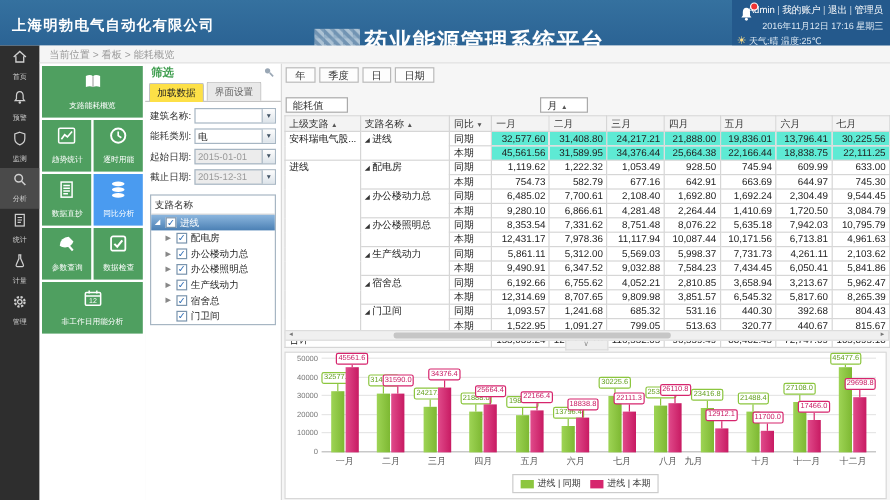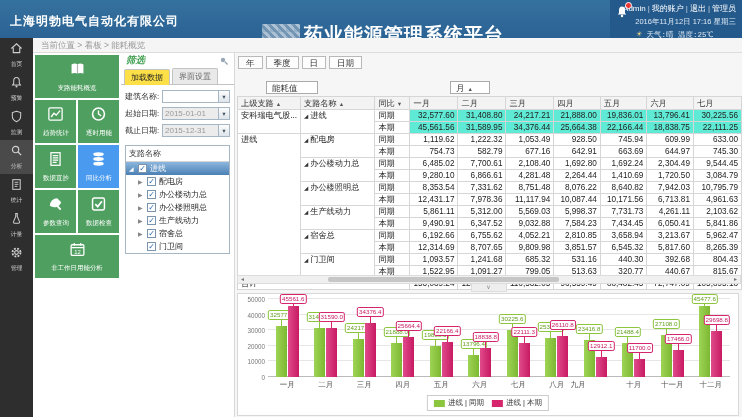--- a/index.html
+++ b/index.html
@@ -19,21 +19,21 @@
   .hdr h1 { font-size:19px; font-weight:bold; letter-spacing:1px; }
   .hdr .user-box { position:absolute; right:0; top:0; width:132px; height:38px;
         background:#24598c; padding:3px 6px 0 4px; font-size:8px; }
   .hdr .bell { position:absolute; left:5px; top:5px; width:14px; height:14px; color:#fff; cursor:pointer; }
   .hdr .bell .dot { position:absolute; right:-3px; top:-3px; width:7px; height:7px; border-radius:50%;
         background:#e33; border:1px solid #fff; }
   .hdr .links { text-align:right; white-space:nowrap; }
   .hdr .links span[data-interactable="true"] { cursor:pointer; }
   .hdr .sep { opacity:.7; margin:0 2px; }
   .hdr .dt { text-align:right; font-size:7.5px; margin-top:3px; color:#dce8f3; }
-  .hdr .weather { text-align:center; font-size:7.5px; margin-top:2px; color:#dce8f3;font-family:Liberation Mono, monospace; }
+  .hdr .weather { text-align:left; font-size:7.5px; margin-top:2px; color:#dce8f3; }
   .hdr .sun { color:#ffe08a; font-size:9px; }
 
   
   .rail { position:absolute; left:0; top:38px; width:33px; bottom:0; background:#2e2e2e; }
   .rail-item { width:33px; height:34px; display:flex; flex-direction:column; align-items:center;
         justify-content:center; color:#cfcfcf; cursor:pointer; }
   .rail-item.active { background:#4a4a4a; }
   .rail-item svg { width:13px; height:13px; }
   .rail-item .rlbl { font-size:6.5px; margin-top:1px; transform:scale(.9); }
 
@@ -47,21 +47,21 @@
   .tile { background:#4f9f60; color:#fff; width:41px; height:43px; display:flex; flex-direction:column;
         align-items:center; justify-content:center; cursor:pointer; text-align:center; }
   .tile.wide { width:84px; }
   .tile.active { background:#4a9bf0; }
   .tile svg { width:17px; height:16px; margin-bottom:2px; }
   .tile .tlbl { font-size:7px; transform:scale(.92); white-space:nowrap; }
 
   
   .filter { position:absolute; left:121px; top:53px; width:114px; bottom:0; background:#fff;
         border-right:1px solid #d8d8d8; }
-  .f-title { height:15px; display:flex; align-items:center; justify-content:space-between; padding:0 5px;font-style:italic; }
+  .f-title { height:15px; display:flex; align-items:center; justify-content:space-between; padding:0 5px; }
   .f-title .f-name { color:#3f9e4f; font-size:9.5px; font-weight:bold; }
   .f-tabs { display:flex; border-bottom:1px solid #c3c3c3; padding-left:3px; }
   .f-tab { font-size:8px; padding:2px 6px; border:1px solid #c3c3c3; border-bottom:none; background:#e9e9e9;
         color:#666; cursor:pointer; margin-right:2px; border-radius:2px 2px 0 0; }
   .f-tab.active { background:#fde047; color:#222; position:relative; top:1px; }
   .f-fields { padding:5px 4px 2px 4px; }
   .f-row { display:flex; align-items:center; margin-bottom:4px; }
   .f-row .flbl { width:37px; font-size:8px; color:#333; white-space:nowrap; }
   .ctl { flex:1; display:flex; border:1px solid #a7b6c3; height:13px; background:#fff; cursor:pointer; }
   .ctl .val { flex:1; font-size:8px; padding:1px 2px; color:#222; overflow:hidden; white-space:nowrap; }
@@ -82,21 +82,21 @@
         line-height:8px; text-align:center; margin:0 3px 0 1px; flex:none; }
 
   
   .main { position:absolute; left:235px; top:53px; width:507px; bottom:0; background:#f6f6f6; }
   .pbtns { position:absolute; left:3px; top:3px; display:flex; gap:3px; }
   .pbtn { height:13px; border:1px solid #b9b9b9; background:#fdfdfd; font-size:8.5px; color:#333;
         padding:0 7px; line-height:12px; cursor:pointer; }
   .chip { position:absolute; height:13px; border:1px solid #aaa; background:#fff; font-size:8.5px;
         color:#333; padding:0 5px; line-height:12px; cursor:grab; }
   .chip .sort { font-size:5.5px; color:#555; margin-left:3px; }
-  #chip-measure { left:3px; top:28px; width:52px;margin-left:28px; }
+  #chip-measure { left:3px; top:28px; width:52px; }
   #chip-colfield { left:215px; top:28px; width:40px; }
 
   
   .ptable { position:absolute; left:2px; top:43px; border-collapse:collapse; table-layout:fixed;
         background:#fff; }
   .ptable th, .ptable td { border:1px solid #d6d6d6; overflow:hidden; white-space:nowrap;
         font-size:8.2px; padding:0 3px; }
   .ptable th { background:#f3f3f3; font-weight:normal; height:13px; text-align:left; color:#333; cursor:pointer; }
   .ptable th .sort { font-size:5.5px; color:#555; margin-left:2px; }
   .ptable td { height:11px; color:#222; }
@@ -294,20 +294,27 @@
     </div>
     <div class="f-tabs" id="filter-tabs" data-interactable="false">
         <div class="f-tab active" data-interactable="true">加载数据</div>
         <div class="f-tab" data-interactable="true">界面设置</div>
       </div>
     <div class="f-fields" id="filter-fields" data-interactable="false">
         <div class="f-row" data-interactable="false">
           <span class="flbl" data-interactable="false">建筑名称:</span>
           <span class="ctl" data-interactable="true">
             <span class="val" data-interactable="false"></span>
+            <span class="arr" data-interactable="false">▼</span>
+          </span>
+        </div>
+        <div class="f-row" data-interactable="false">
+          <span class="flbl" data-interactable="false">能耗类别:</span>
+          <span class="ctl" data-interactable="true">
+            <span class="val" data-interactable="false">电</span>
             <span class="arr" data-interactable="false">▼</span>
           </span>
         </div>
         <div class="f-row" data-interactable="false">
           <span class="flbl" data-interactable="false">起始日期:</span>
           <span class="ctl disabled" data-interactable="true">
             <span class="val" data-interactable="false">2015-01-01</span>
             <span class="arr" data-interactable="false">▼</span>
           </span>
         </div>
@@ -465,21 +472,21 @@
             <td class="num" data-interactable="false">1,720.50</td>
             <td class="num" data-interactable="false">3,084.79</td>
           </tr>
           <tr data-interactable="false">
             <td class="branch" rowspan="2" data-interactable="true"><span class="t-exp">◢</span>办公楼照明总</td>
             <td data-interactable="false">同期</td>
             <td class="num" data-interactable="false">8,353.54</td>
             <td class="num" data-interactable="false">7,331.62</td>
             <td class="num" data-interactable="false">8,751.48</td>
             <td class="num" data-interactable="false">8,076.22</td>
-            <td class="num" data-interactable="false">8,640.82</td>
+            <td class="num" data-interactable="false">5,635.18</td>
             <td class="num" data-interactable="false">7,942.03</td>
             <td class="num" data-interactable="false">10,795.79</td>
           </tr>
           <tr data-interactable="false">
             <td data-interactable="false">本期</td>
             <td class="num" data-interactable="false">12,431.17</td>
             <td class="num" data-interactable="false">7,978.36</td>
             <td class="num" data-interactable="false">11,117.94</td>
             <td class="num" data-interactable="false">10,087.44</td>
             <td class="num" data-interactable="false">10,171.56</td>

